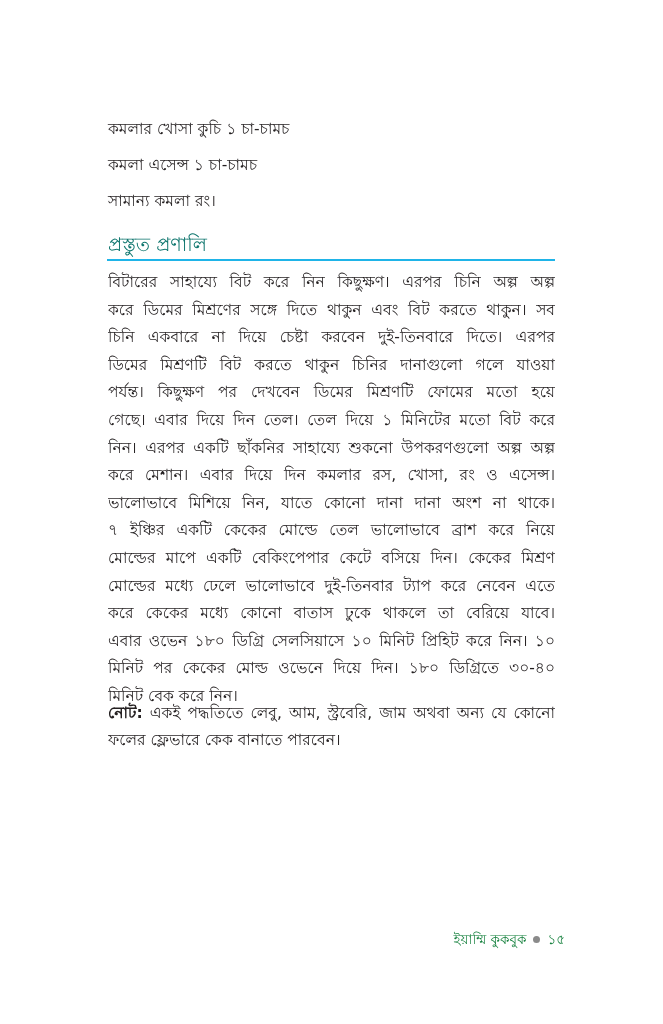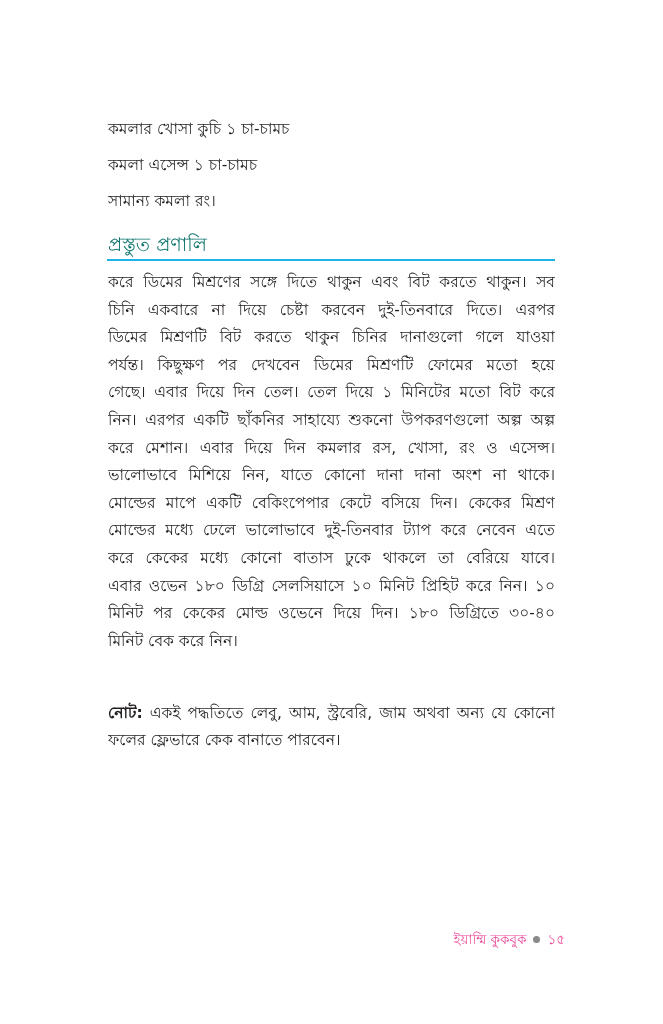--- a/index.html
+++ b/index.html
@@ -92,21 +92,21 @@
     .note-line.last { text-align-last: left; }
     .note-label {
       font-weight: bold;
     }
     .footer {
       position: absolute;
       right: 98px;
       top: 930px;
       font-size: 13.5px;
       line-height: 18px;
-      color: #ec4899;
+      color: #15803d;
       white-space: nowrap;
       margin-left: 20px;
     }
     .footer .bullet {
       display: inline-block;
       width: 7px;
       height: 7px;
       border-radius: 50%;
       background: #8a8a8a;
       margin: 0 7px;
@@ -123,28 +123,30 @@
   <div class="ingredients">
     <div class="ingredient">কমলার খোসা কুচি ১ চা-চামচ</div>
     <div class="ingredient">কমলা এসেন্স ১ চা-চামচ</div>
     <div class="ingredient">সামান্য কমলা রং।</div>
   </div>
 
   <h2 class="section-heading">প্রস্তুত প্রণালি</h2>
   <hr class="section-rule">
 
   <div class="method">
+    <div class="method-line">বিটারের সাহায্যে বিট করে নিন কিছুক্ষণ। এরপর চিনি অল্প অল্প</div>
     <div class="method-line">করে ডিমের মিশ্রণের সঙ্গে দিতে থাকুন এবং বিট করতে থাকুন। সব</div>
     <div class="method-line">চিনি একবারে না দিয়ে চেষ্টা করবেন দুই-তিনবারে দিতে। এরপর</div>
     <div class="method-line">ডিমের মিশ্রণটি বিট করতে থাকুন চিনির দানাগুলো গলে যাওয়া</div>
     <div class="method-line">পর্যন্ত। কিছুক্ষণ পর দেখবেন ডিমের মিশ্রণটি ফোমের মতো হয়ে</div>
     <div class="method-line">গেছে। এবার দিয়ে দিন তেল। তেল দিয়ে ১ মিনিটের মতো বিট করে</div>
     <div class="method-line">নিন। এরপর একটি ছাঁকনির সাহায্যে শুকনো উপকরণগুলো অল্প অল্প</div>
     <div class="method-line">করে মেশান। এবার দিয়ে দিন কমলার রস, খোসা, রং ও এসেন্স।</div>
     <div class="method-line">ভালোভাবে মিশিয়ে নিন, যাতে কোনো দানা দানা অংশ না থাকে।</div>
+    <div class="method-line">৭ ইঞ্চির একটি কেকের মোল্ডে তেল ভালোভাবে ব্রাশ করে নিয়ে</div>
     <div class="method-line">মোল্ডের মাপে একটি বেকিংপেপার কেটে বসিয়ে দিন। কেকের মিশ্রণ</div>
     <div class="method-line">মোল্ডের মধ্যে ঢেলে ভালোভাবে দুই-তিনবার ট্যাপ করে নেবেন এতে</div>
     <div class="method-line">করে কেকের মধ্যে কোনো বাতাস ঢুকে থাকলে তা বেরিয়ে যাবে।</div>
     <div class="method-line">এবার ওভেন ১৮০ ডিগ্রি সেলসিয়াসে ১০ মিনিট প্রিহিট করে নিন। ১০</div>
     <div class="method-line">মিনিট পর কেকের মোল্ড ওভেনে দিয়ে দিন। ১৮০ ডিগ্রিতে ৩০-৪০</div>
     <div class="method-line last">মিনিট বেক করে নিন।</div>
   </div>
 
   <div class="note">
     <div class="note-line"><span class="note-label">নোট:</span><span> একই পদ্ধতিতে লেবু, আম, স্ট্রবেরি, জাম অথবা অন্য যে কোনো</span></div>

